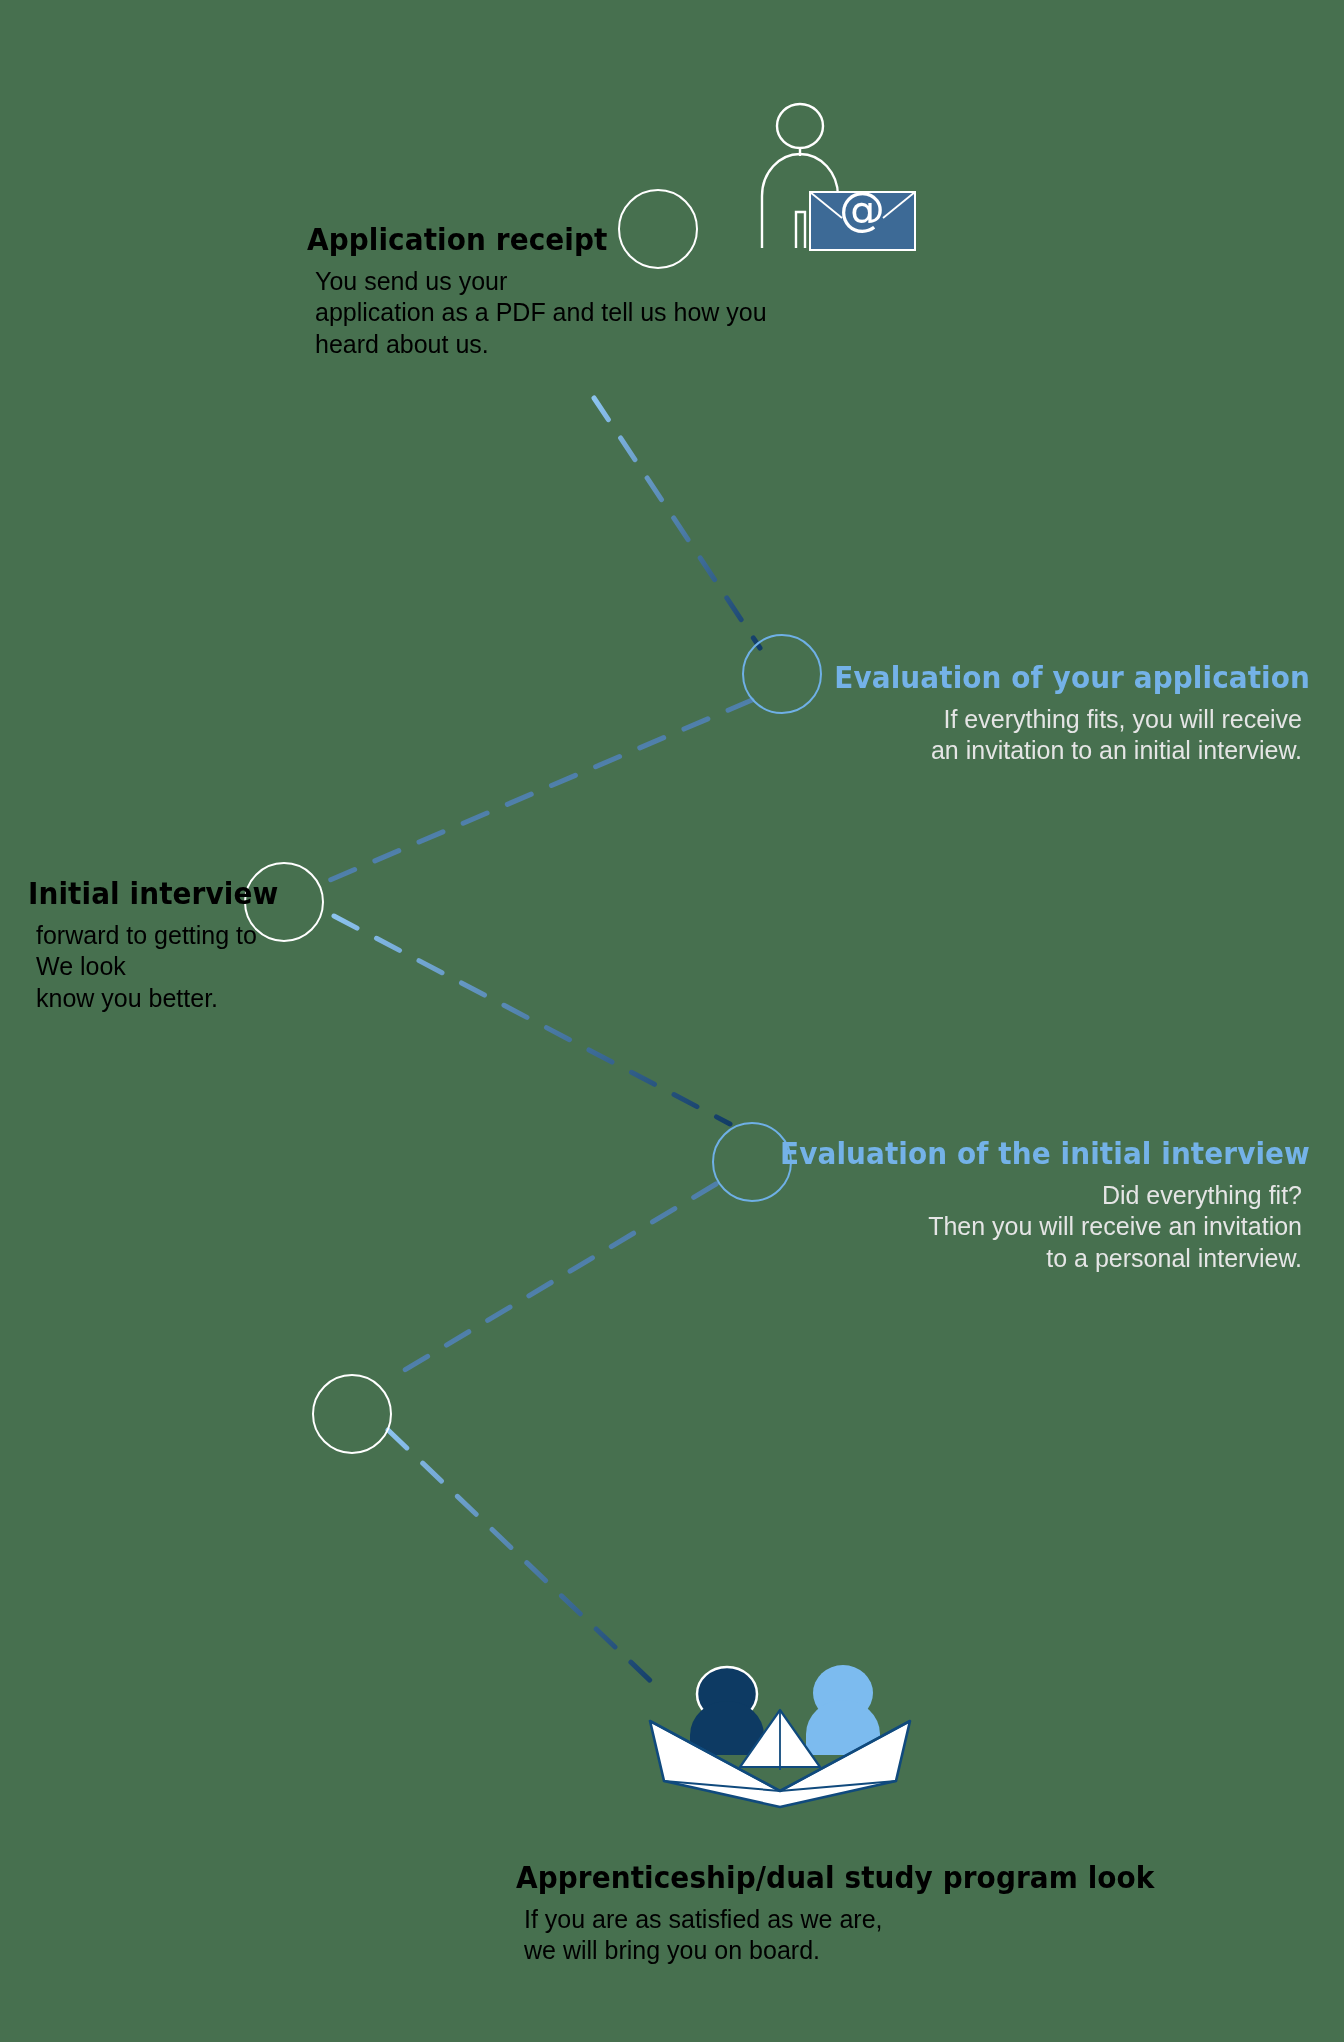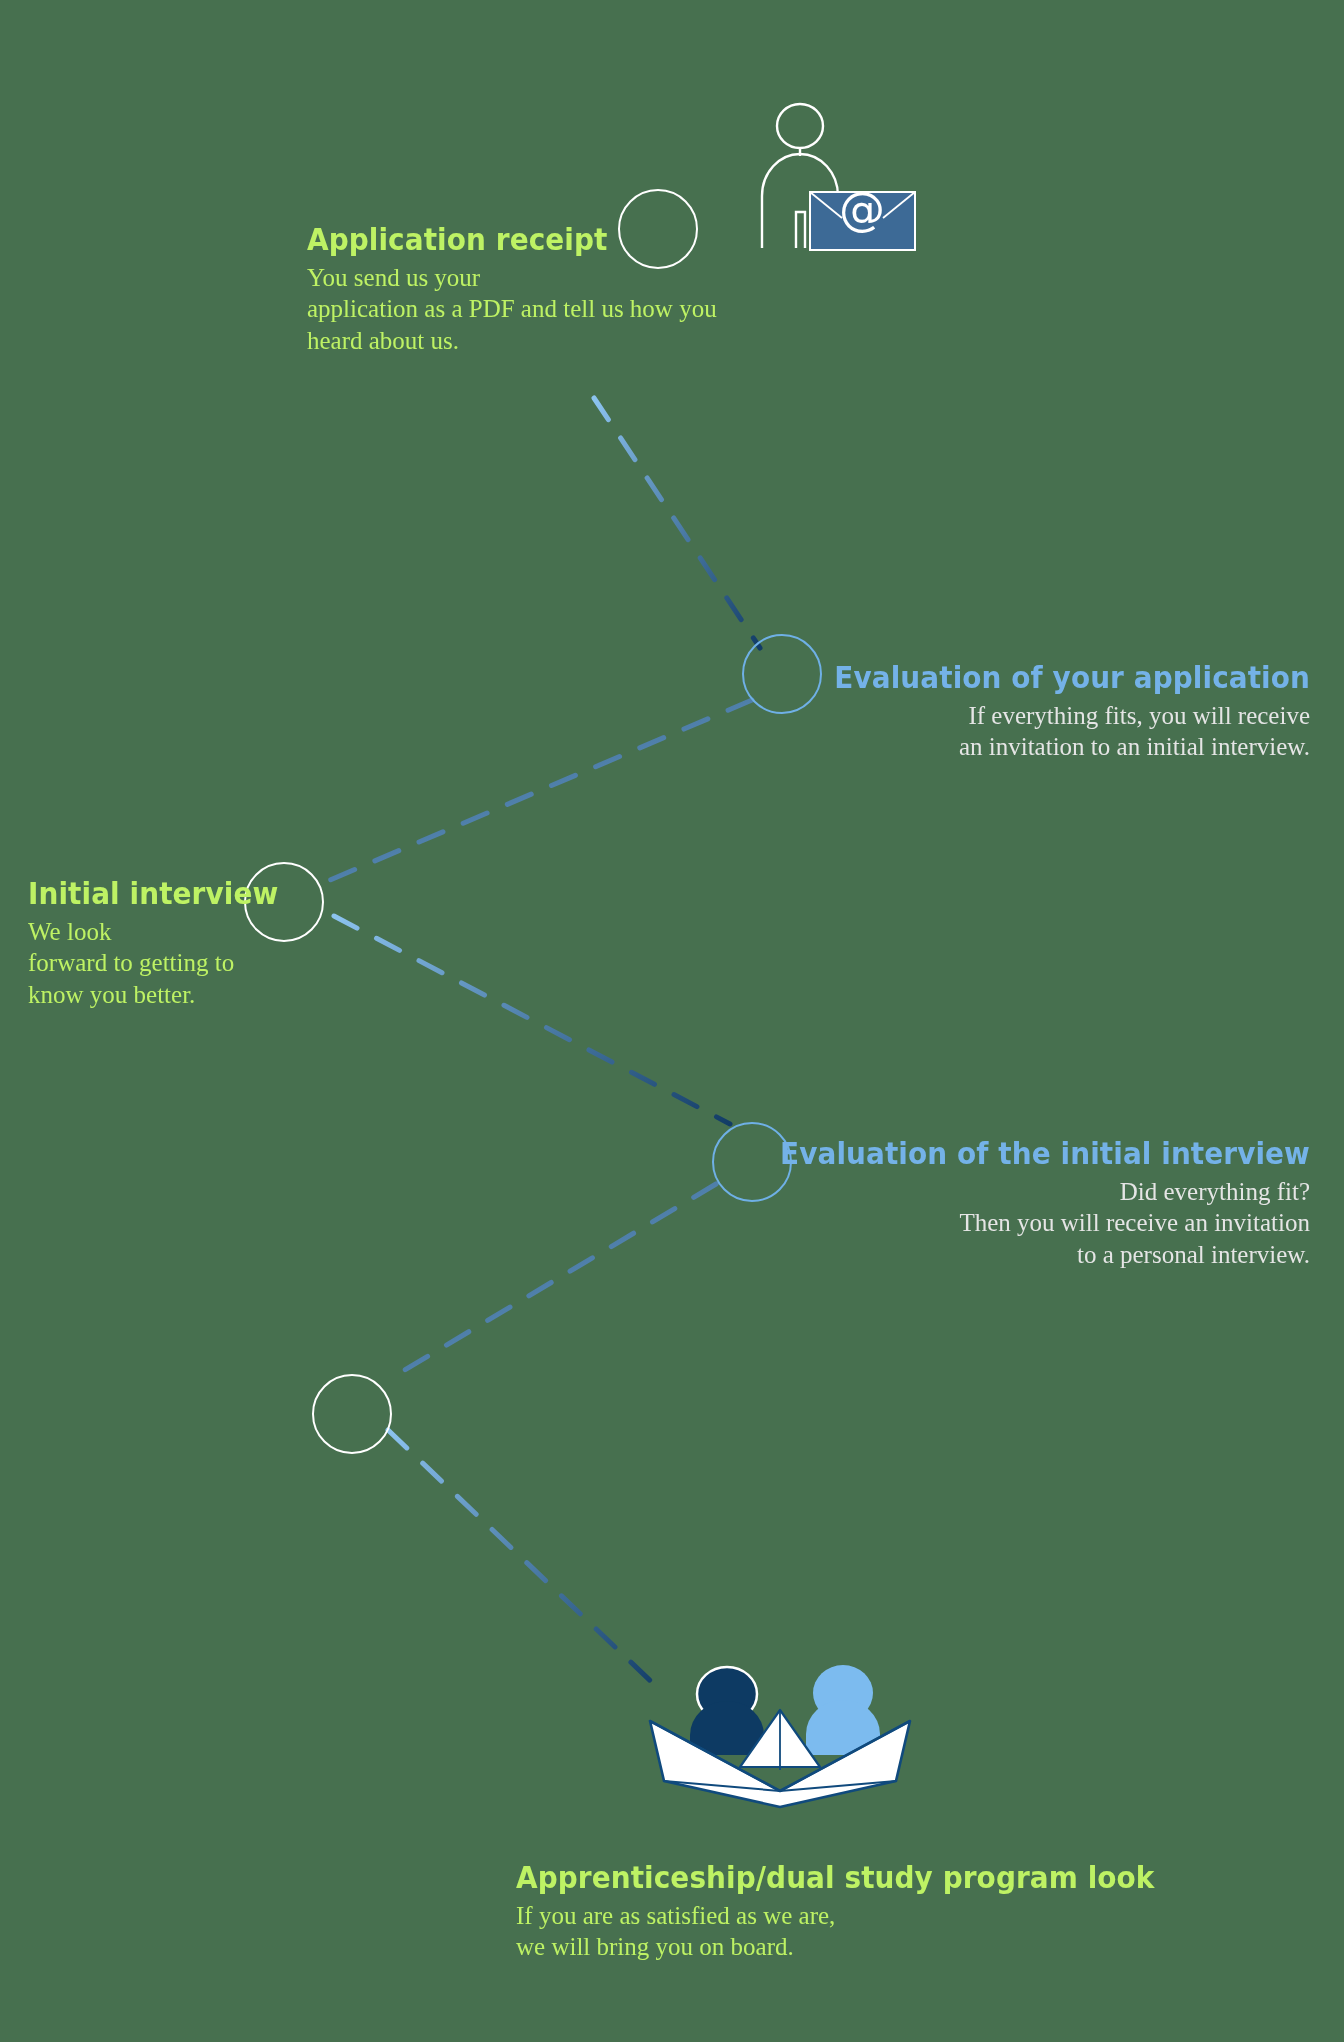--- a/index.html
+++ b/index.html
@@ -29,29 +29,29 @@
   .step-title {
     font-family: "DejaVu Sans Condensed", "Liberation Sans Narrow", "Liberation Sans", sans-serif;
     font-weight: bold;
     font-size: 31px;
     letter-spacing: 0.1px;
     line-height: 1.15;
     white-space: nowrap;
     margin: 0 0 4px 0;
   }
   .step-desc {
-    font-family: Liberation Serif, serif;
+    font-family: Liberation Sans, sans-serif;
     font-weight: 400;
     font-size: 25px;
     line-height: 1.26;
-    margin: 0;
+    margin: 8px;
   }
   .step-desc div { white-space: nowrap; }
 
-  .white-text  { color: #bef264; }
+  .white-text  { color: #000000; }
   .blue-text   { color: #74b2e8; }
   .blue-desc   { color: #e5e5e5; text-align: right; }
 
   .align-left  { text-align: left; }
   .align-right { text-align: right; }
 
   .ring {
     position: absolute;
     border-radius: 50%;
     box-sizing: border-box;
@@ -141,22 +141,22 @@
       <div>If everything fits, you will receive</div>
       <div>an invitation to an initial interview.</div>
     </div>
   </div>
 
   <div class="ring ring-white" style="left:244px; top:862px; width:80px; height:80px;"></div>
 
   <div class="step align-left" style="left:28px; top:876px; width:560px;">
     <div class="step-title white-text">Initial interview</div>
     <div class="step-desc white-text">
+      <div>forward to getting to</div>
       <div>We look</div>
-      <div>forward to getting to</div>
       <div>know you better.</div>
     </div>
   </div>
 
   <div class="ring ring-blue" style="left:712px; top:1122px; width:80px; height:80px;"></div>
 
   <div class="step align-right" style="left:390px; top:1136px; width:920px;">
     <div class="step-title blue-text">Evaluation of the initial interview</div>
     <div class="step-desc blue-desc">
       <div>Did everything fit?</div>

